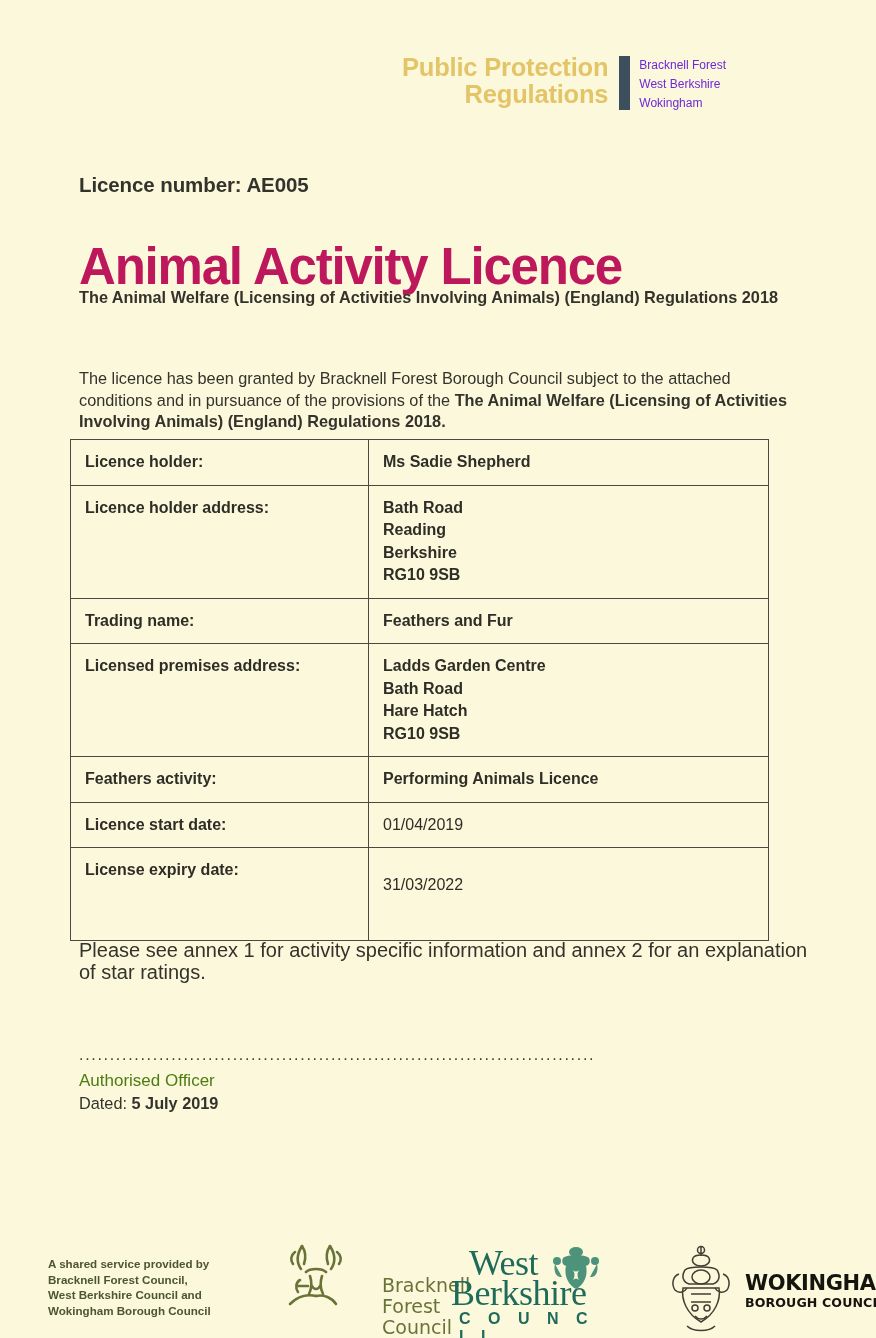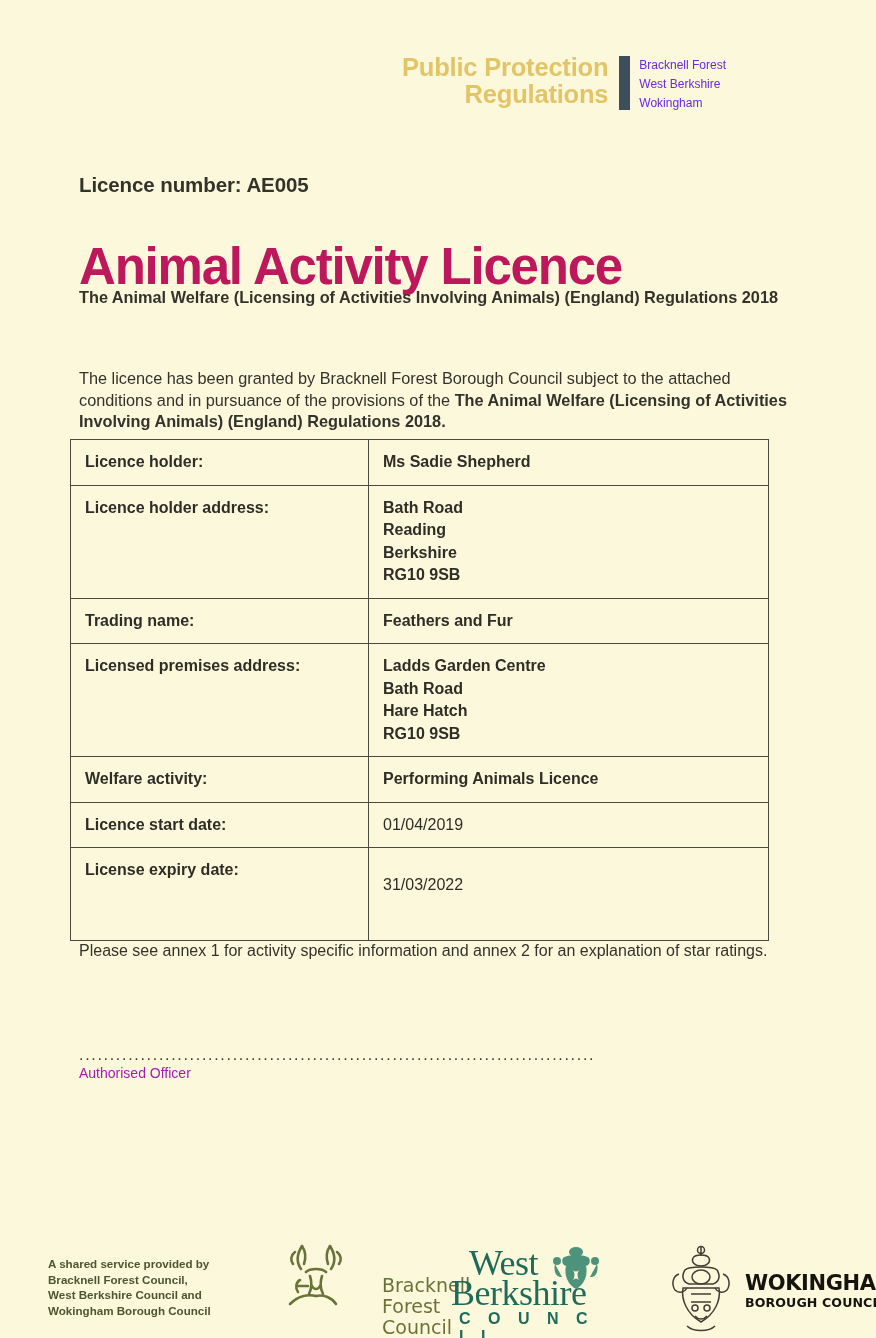--- a/index.html
+++ b/index.html
@@ -132,21 +132,21 @@
   }
   tr.expiry-row td.label { padding-bottom: 58px; }
   tr.expiry-row td.value { padding-top: 26px; padding-bottom: 34px; }
 
   
   .annex-note {
     position: absolute;
     left: 79px;
     top: 940px;
     width: 730px;
-    font-size: 16px;
+    font-size: 20px;
     line-height: 21.5px;
     color: #33332c;
   }
 
   
   .sig-block {
     position: absolute;
     left: 79px;
     top: 1050px;
   }
@@ -154,23 +154,24 @@
     width: 520px;
     font-size: 16px;
     line-height: 10px;
     letter-spacing: 1.7px;
     color: #3a3a31;
     overflow: hidden;
     white-space: nowrap;
     height: 12px;
   }
   .sig-officer {
-    font-size: 14px;
+    font-size: 17px;
     line-height: 22px;
-    color: #a21caf;
+    margin-top: 8px;
+    color: #4d7c0f;
   }
   .sig-dated {
     font-size: 16.3px;
     line-height: 22px;
     color: #33332c;
   }
   .sig-dated b { font-weight: bold; }
 
   
   .footer {
@@ -309,39 +310,40 @@
       </tr>
       <tr>
         <td class="label">Trading name:</td>
         <td class="value">Feathers and Fur</td>
       </tr>
       <tr>
         <td class="label">Licensed premises address:</td>
         <td class="value multiline">Ladds Garden Centre<br>Bath Road<br>Hare Hatch<br>RG10 9SB</td>
       </tr>
       <tr>
-        <td class="label">Welfare activity:</td>
+        <td class="label">Feathers activity:</td>
         <td class="value">Performing Animals Licence</td>
       </tr>
       <tr>
         <td class="label">Licence start date:</td>
         <td class="value plain">01/04/2019</td>
       </tr>
       <tr class="expiry-row">
         <td class="label">License expiry date:</td>
         <td class="value plain">31/03/2022</td>
       </tr>
     </tbody>
   </table>
 
   <div class="annex-note">Please see annex 1 for activity specific information and annex 2 for an explanation of star ratings.</div>
 
   <div class="sig-block">
     <div class="dotted-line">....................................................................................</div>
     <div class="sig-officer">Authorised Officer</div>
+    <div class="sig-dated"><span>Dated: </span><b>5 July 2019</b></div>
   </div>
 
   <div class="footer">
 
     <div class="footer-text multiline">A shared service provided by<br>Bracknell Forest Council,<br>West Berkshire Council and<br>Wokingham Borough Council</div>
 
     <div class="bf-logo">
       <svg width="70" height="96" viewBox="0 0 70 96">
         <g fill="none" stroke="#6a7337" stroke-width="2.6" stroke-linecap="round" stroke-linejoin="round">
           <path d="M20 4 C15 12, 14 20, 19 27"></path>

